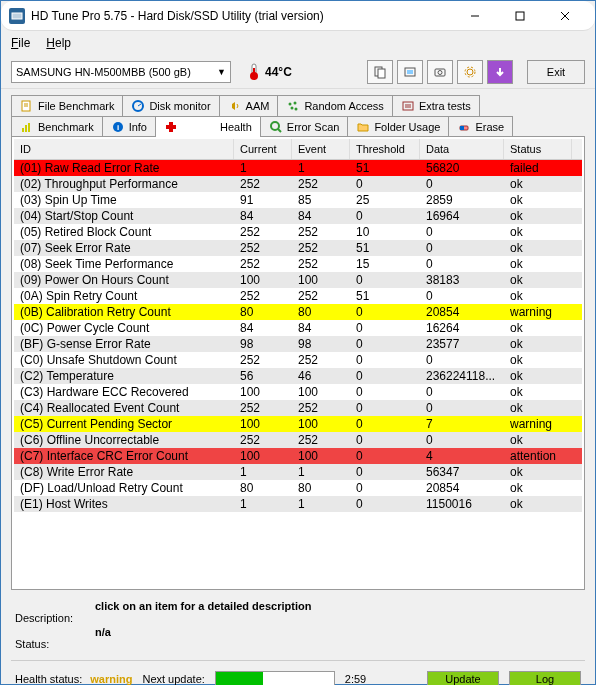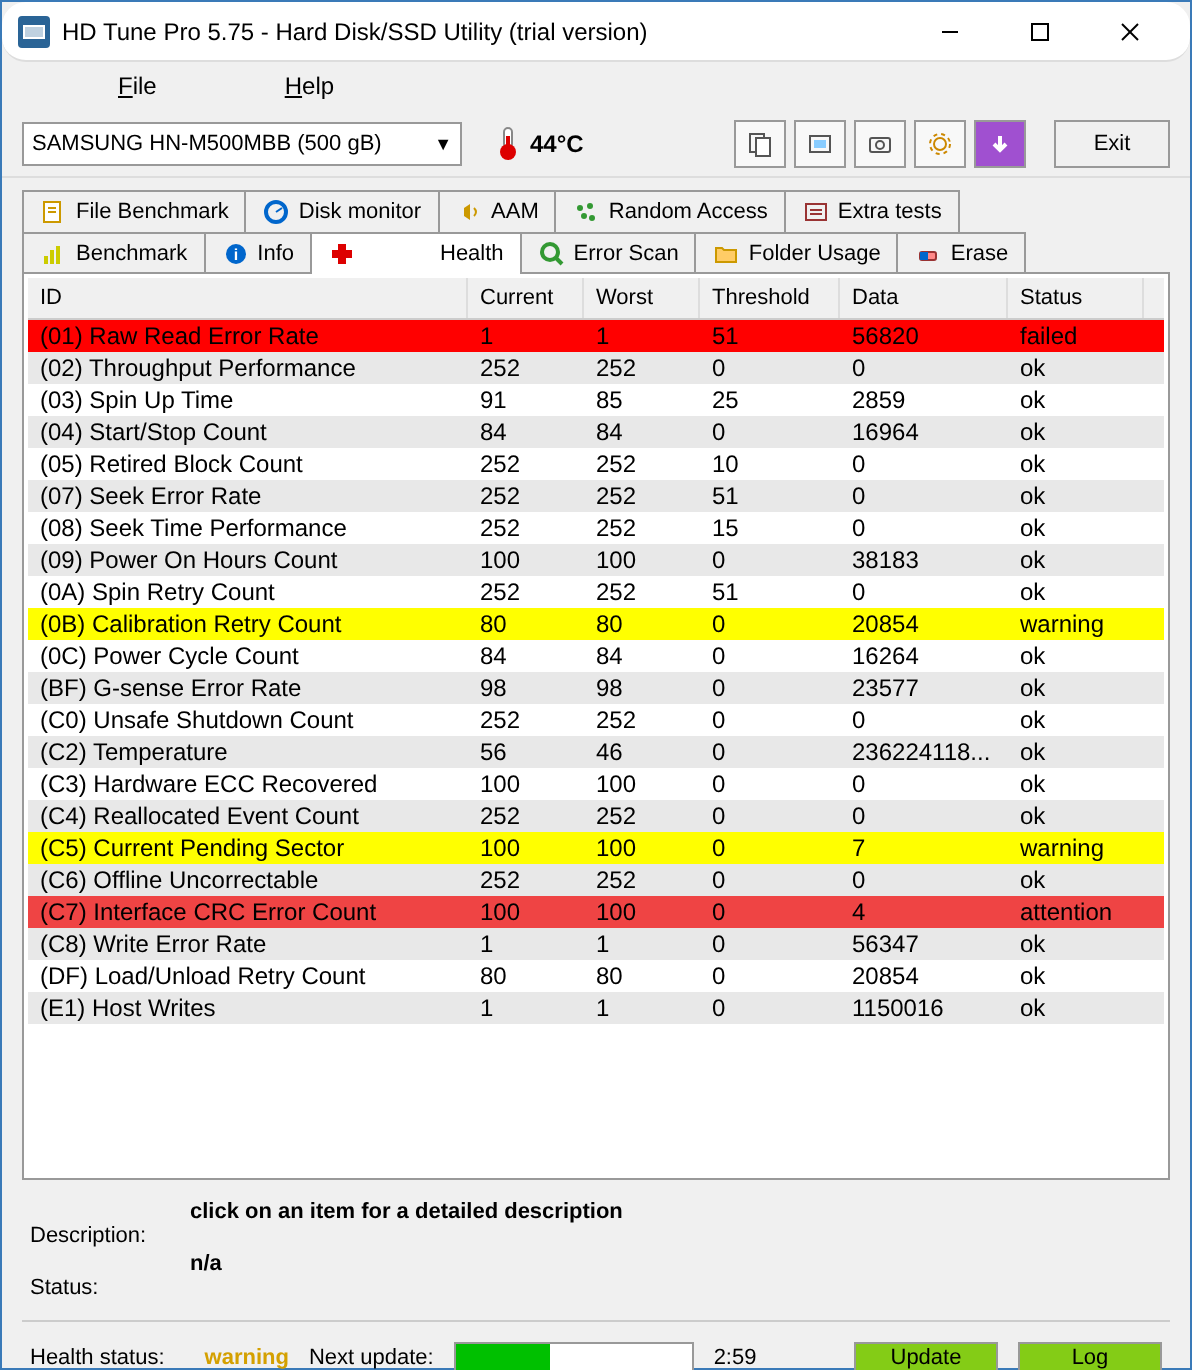--- a/index.html
+++ b/index.html
@@ -4,21 +4,21 @@
 <style>
 * { box-sizing: border-box; margin: 0; padding: 0; }
 body { font-family: "Segoe UI", Tahoma, sans-serif; font-size: 11px; background: #4a6a8a; overflow: hidden; }
 .window { width: 596px; height: 685px; background: #f0f0f0; border: 1px solid #3a7ab8; position: relative; }
 .titlebar { height: 30px; background: #fff; display: flex; align-items: center; padding: 0 8px; border-bottom: 1px solid #ddd; border-radius: 12px; }
 .titlebar-icon { width: 16px; height: 16px; background: #2a6496; border-radius: 2px; margin-right: 6px; display: flex; align-items: center; justify-content: center; color: #fff; font-size: 9px; }
 .titlebar-text { color: #000; font-size: 12px; flex: 1; }
 .titlebar-controls { display: flex; gap: 0; }
 .titlebar-btn { width: 45px; height: 28px; display: flex; align-items: center; justify-content: center; cursor: pointer; }
 .menubar { height: 24px; display: flex; align-items: center; padding: 0 10px; gap: 16px; font-size: 12px; }
-.menubar-item { cursor: pointer; margin-left: 48px; }
+.menubar-item { cursor: pointer; }
 .menubar-item u { text-decoration: underline; }
 .toolbar-row { height: 34px; display: flex; align-items: center; padding: 4px 10px; gap: 8px; border-bottom: 1px solid #ddd; }
 .device-select { width: 220px; height: 22px; border: 1px solid #999; background: #fff; padding: 0 4px; font-size: 11px; display: flex; align-items: center; justify-content: space-between; }
 .temp-block { display: flex; align-items: center; gap: 4px; margin-left: 8px; }
 .thermo-icon { width: 14px; height: 18px; display: inline-block; }
 .temp-val { font-weight: bold; font-size: 12px; }
 .toolbar-icons { display: flex; gap: 4px; margin-left: auto; }
 .tool-icon { width: 26px; height: 24px; border: 1px solid #999; background: #f8f8f8; display: flex; align-items: center; justify-content: center; font-size: 12px; cursor: pointer; }
 .exit-btn { width: 58px; height: 24px; border: 1px solid #999; background: #f0f0f0; cursor: pointer; font-size: 11px; margin-left: 6px; }
 .content { padding: 6px 10px 10px; }
@@ -42,21 +42,21 @@
 .row.hl-red { background: #ff0000; color: #000; font-weight: normal; }
 .row.hl-yellow { background: #ffff00; }
 .row.hl-cyan { background: #ef4444; }
 .row.alt { background: #e8e8e8; }
 .desc-block { margin-top: 10px; padding: 0 4px; font-size: 11px; }
 .desc-line { display: flex; gap: 10px; margin-bottom: 2px; }
 .desc-label { width: 70px; margin-top: 12px; }
 .desc-value { font-weight: bold; }
 .sep { height: 1px; background: #ccc; margin: 10px 0; }
 .bottom-row { display: flex; align-items: center; gap: 10px; padding: 0 4px; font-size: 11px; }
-.health-status { display: flex; align-items: center; gap: 20px; }
+.health-status { display: flex; align-items: center; gap: 8px; }
 .warning-text { color: #d4a000; font-weight: bold; }
 .progress { width: 120px; height: 16px; border: 1px solid #999; background: #fff; position: relative; }
 .progress-fill { height: 100%; background: #00c000; width: 40%; }
 .btn { width: 72px; height: 16px; border: 1px solid #999; background: #84cc16; cursor: pointer; font-size: 11px; }
 .chev { font-size: 9px; }
 svg { display: block; }
 </style>
 </head>
 <body>
 
@@ -250,21 +250,21 @@
           </span>
           <span>Erase</span>
         </div>
       </div>
 
     <div class="tab-panel">
       <div class="grid">
         <div class="grid-header">
           <div class="col-id">ID</div>
           <div class="col-cur">Current</div>
-          <div class="col-worst">Worst</div>
+          <div class="col-worst">Event</div>
           <div class="col-thresh">Threshold</div>
           <div class="col-data">Data</div>
           <div class="col-status">Status</div>
         </div>
         <div class="grid-body" id="gridBody">
             <div class="row hl-red">
               <div class="col-id">(01) Raw Read Error Rate</div>
               <div class="col-cur">1</div>
               <div class="col-worst">1</div>
               <div class="col-thresh">51</div>

